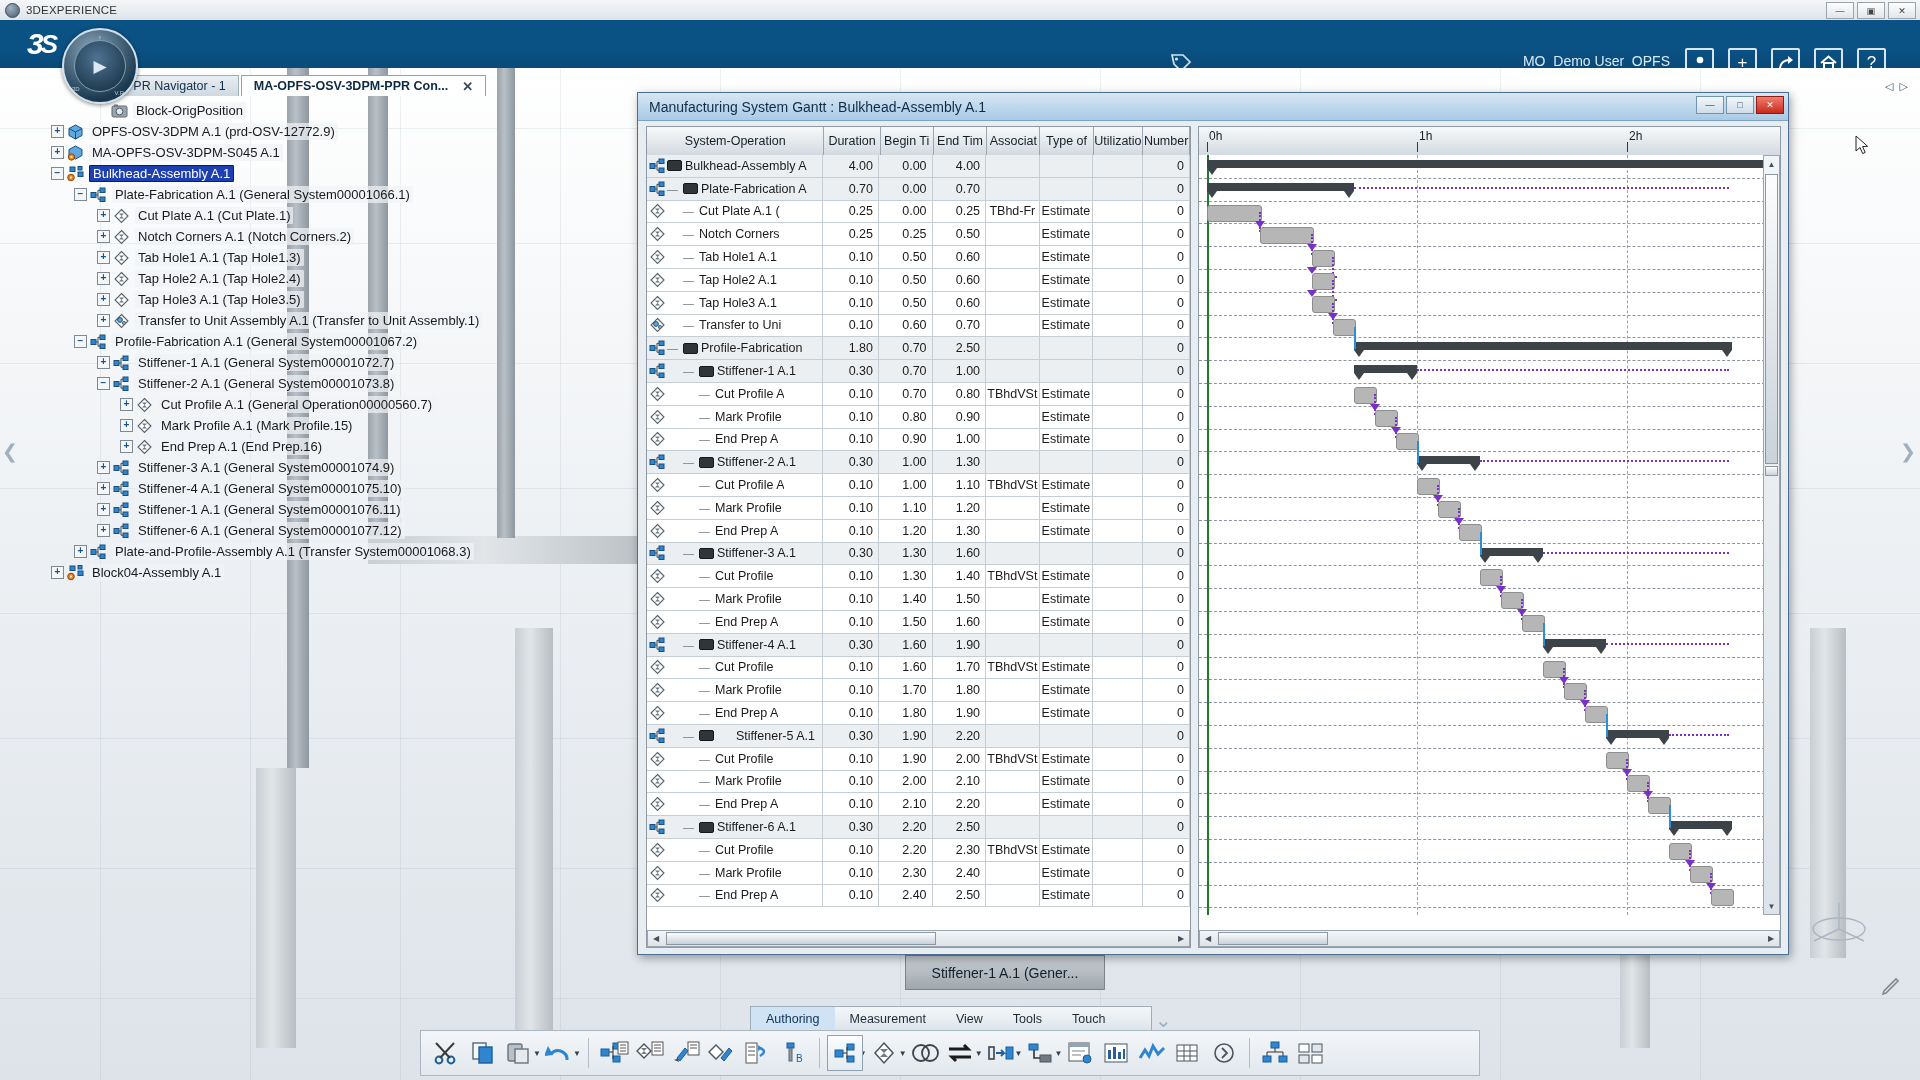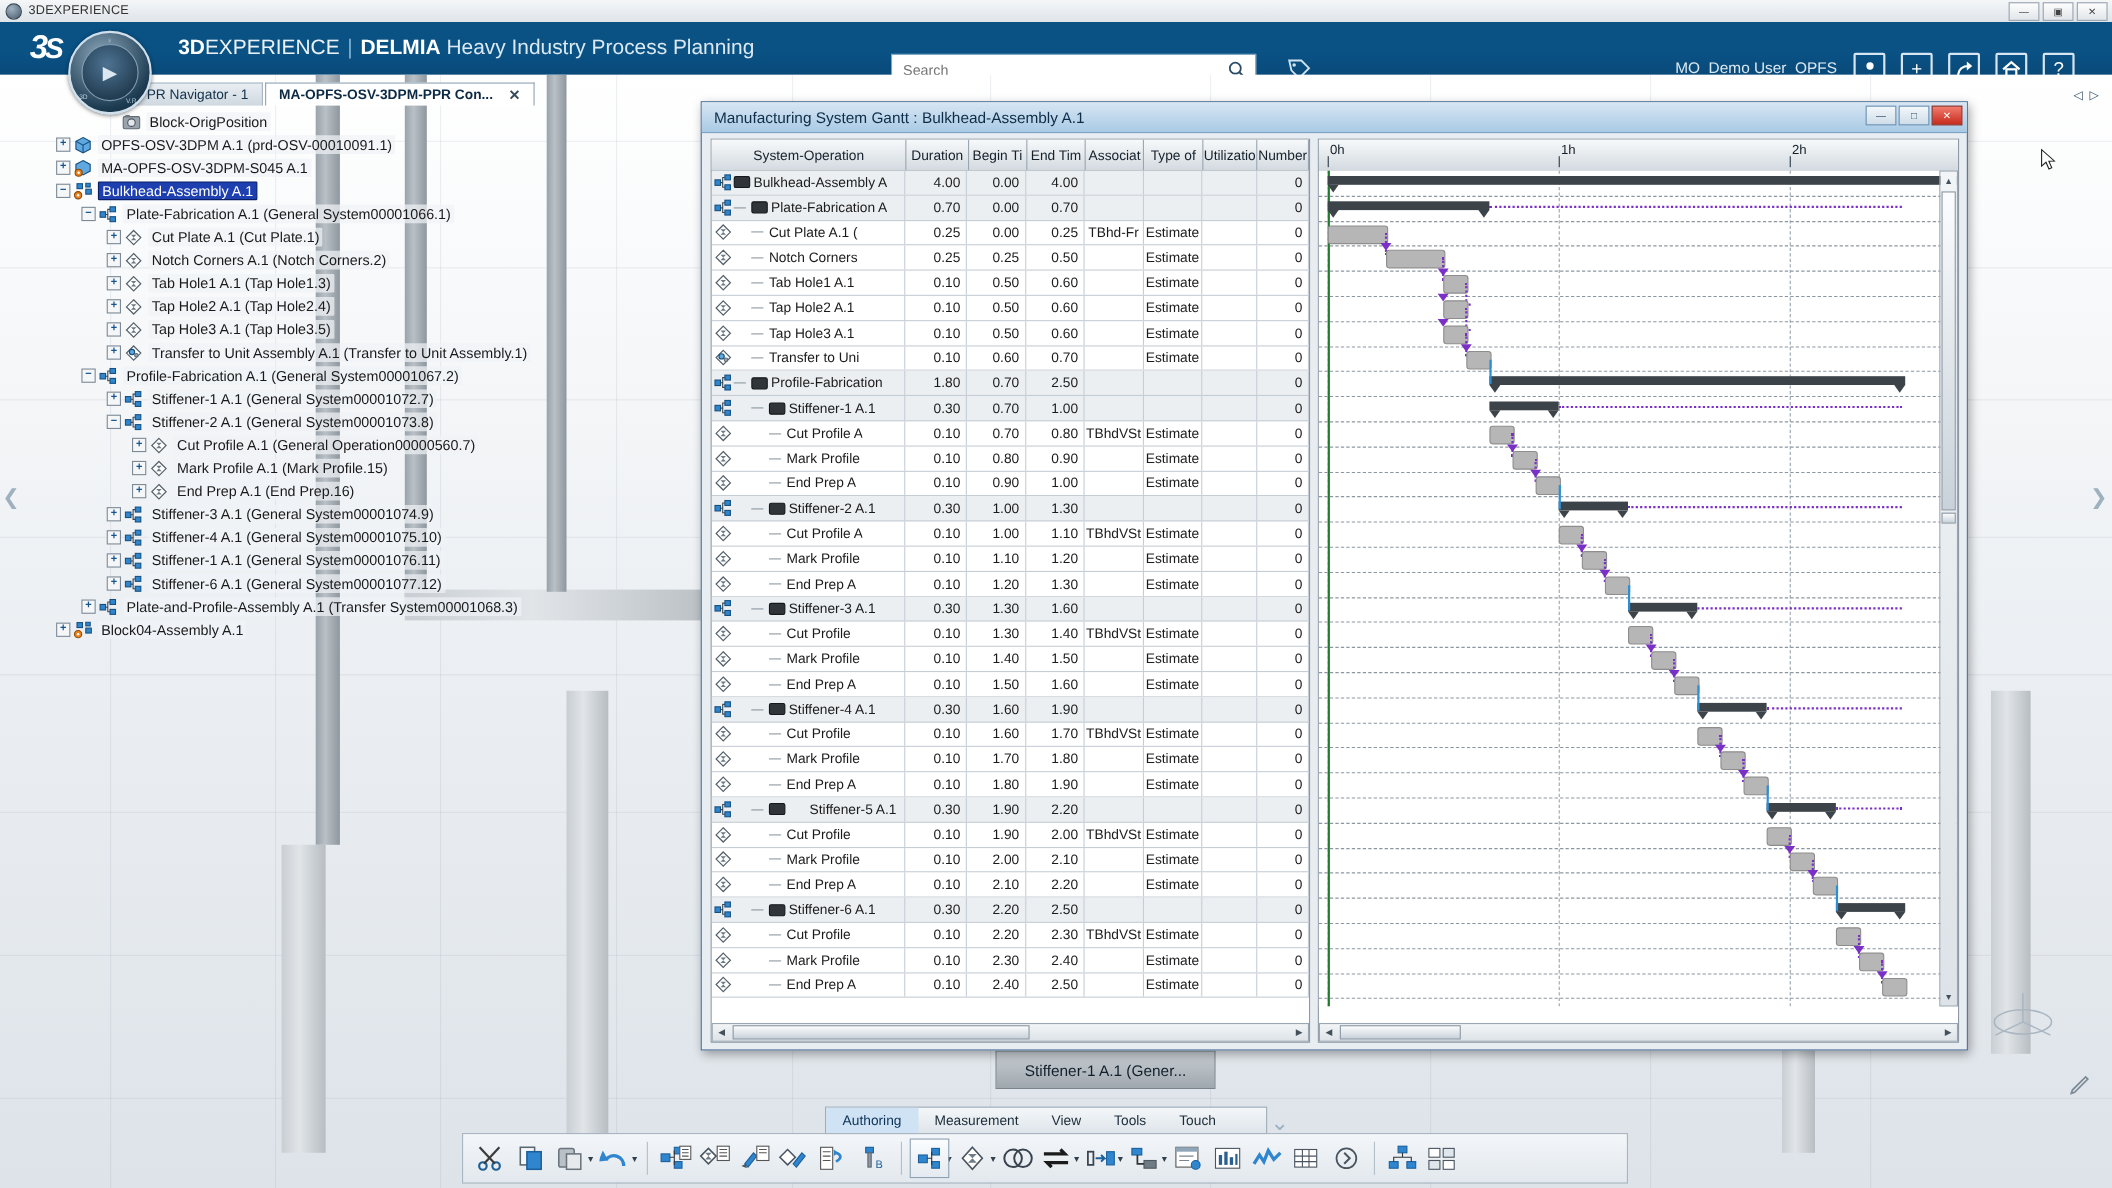--- a/index.html
+++ b/index.html
@@ -202,33 +202,21 @@
 </div>
 
 <div id="appbar">
   <div class="logo3ds">3<span style="font-size:26px">S</span></div>
   <div id="compass">
     <div class="inner">▶</div>
     <div class="tagtop">♀</div>
     <div class="tagtl">3D</div>
     <div class="tagbr">V.R</div>
   </div>
-  <div id="apptitle">
-    <b>3D</b><span>EXPERIENCE</span><span class="sep">|</span><b>DELMIA</b>&nbsp;<span class="light">Heavy Industry Process Planning</span>
-  </div>
-
-  <div id="searchwrap">
-    <input placeholder="Search" style="">
-    <span class="magnifier">
-      <svg width="17" height="17" viewBox="0 0 17 17">
-          <circle cx="7" cy="7" r="5" fill="none" stroke="#2a4b66" stroke-width="1.6"></circle>
-          <line x1="10.7" y1="10.7" x2="15" y2="15" stroke="#2a4b66" stroke-width="1.8"></line>
-        </svg>
-    </span>
-  </div>
+
 
   <span id="tagicon">
     <svg width="22" height="20" viewBox="0 0 22 20">
         <path d="M2 3 h11 l7 7 -9 9 -7-7 z" fill="none" stroke="#cfe3f1" stroke-width="1.7"></path>
         <circle cx="6.5" cy="7" r="1.6" fill="#cfe3f1"></circle>
       </svg>
   </span>
 
   <div id="userlabel">MO_Demo User_OPFS</div>
   <div class="hdr-icon" style="right:206px">
@@ -321,21 +309,21 @@
           <rect x="3" y="1.5" width="4" height="2" fill="#6f7a84"></rect>
         </svg></span>
       <span class="lbl">Block-OrigPosition</span>
     </div>
     <div class="trow" style="padding-left: 51px;">
       <span class="pm">+</span>
       <span class="ticon"><svg width="17" height="16" viewBox="0 0 17 16">
           <path d="M8.5 1 L15 4.5 L15 11.5 L8.5 15 L2 11.5 L2 4.5 Z" fill="#5fa8e0" stroke="#17507f"></path>
           <path d="M2 4.5 L8.5 8 L15 4.5 M8.5 8 L8.5 15" fill="none" stroke="#17507f"></path>
         </svg></span>
-      <span class="lbl">OPFS-OSV-3DPM A.1 (prd-OSV-00010091.1)</span>
+      <span class="lbl">OPFS-OSV-3DPM A.1 (prd-OSV-12772.9)</span>
     </div>
     <div class="trow" style="padding-left: 51px;">
       <span class="pm">+</span>
       <span class="ticon"><svg width="17" height="16" viewBox="0 0 17 16">
           <path d="M8.5 1 L15 4.5 L15 10.5 L8.5 14 L2 10.5 L2 4.5 Z" fill="#5fa8e0" stroke="#17507f"></path>
           <circle cx="4.5" cy="12" r="3.2" fill="#e8821e" stroke="#8c4a07"></circle>
           <circle cx="4.5" cy="12" r="1.1" fill="#fff"></circle>
         </svg></span>
       <span class="lbl">MA-OPFS-OSV-3DPM-S045 A.1</span>
     </div>

